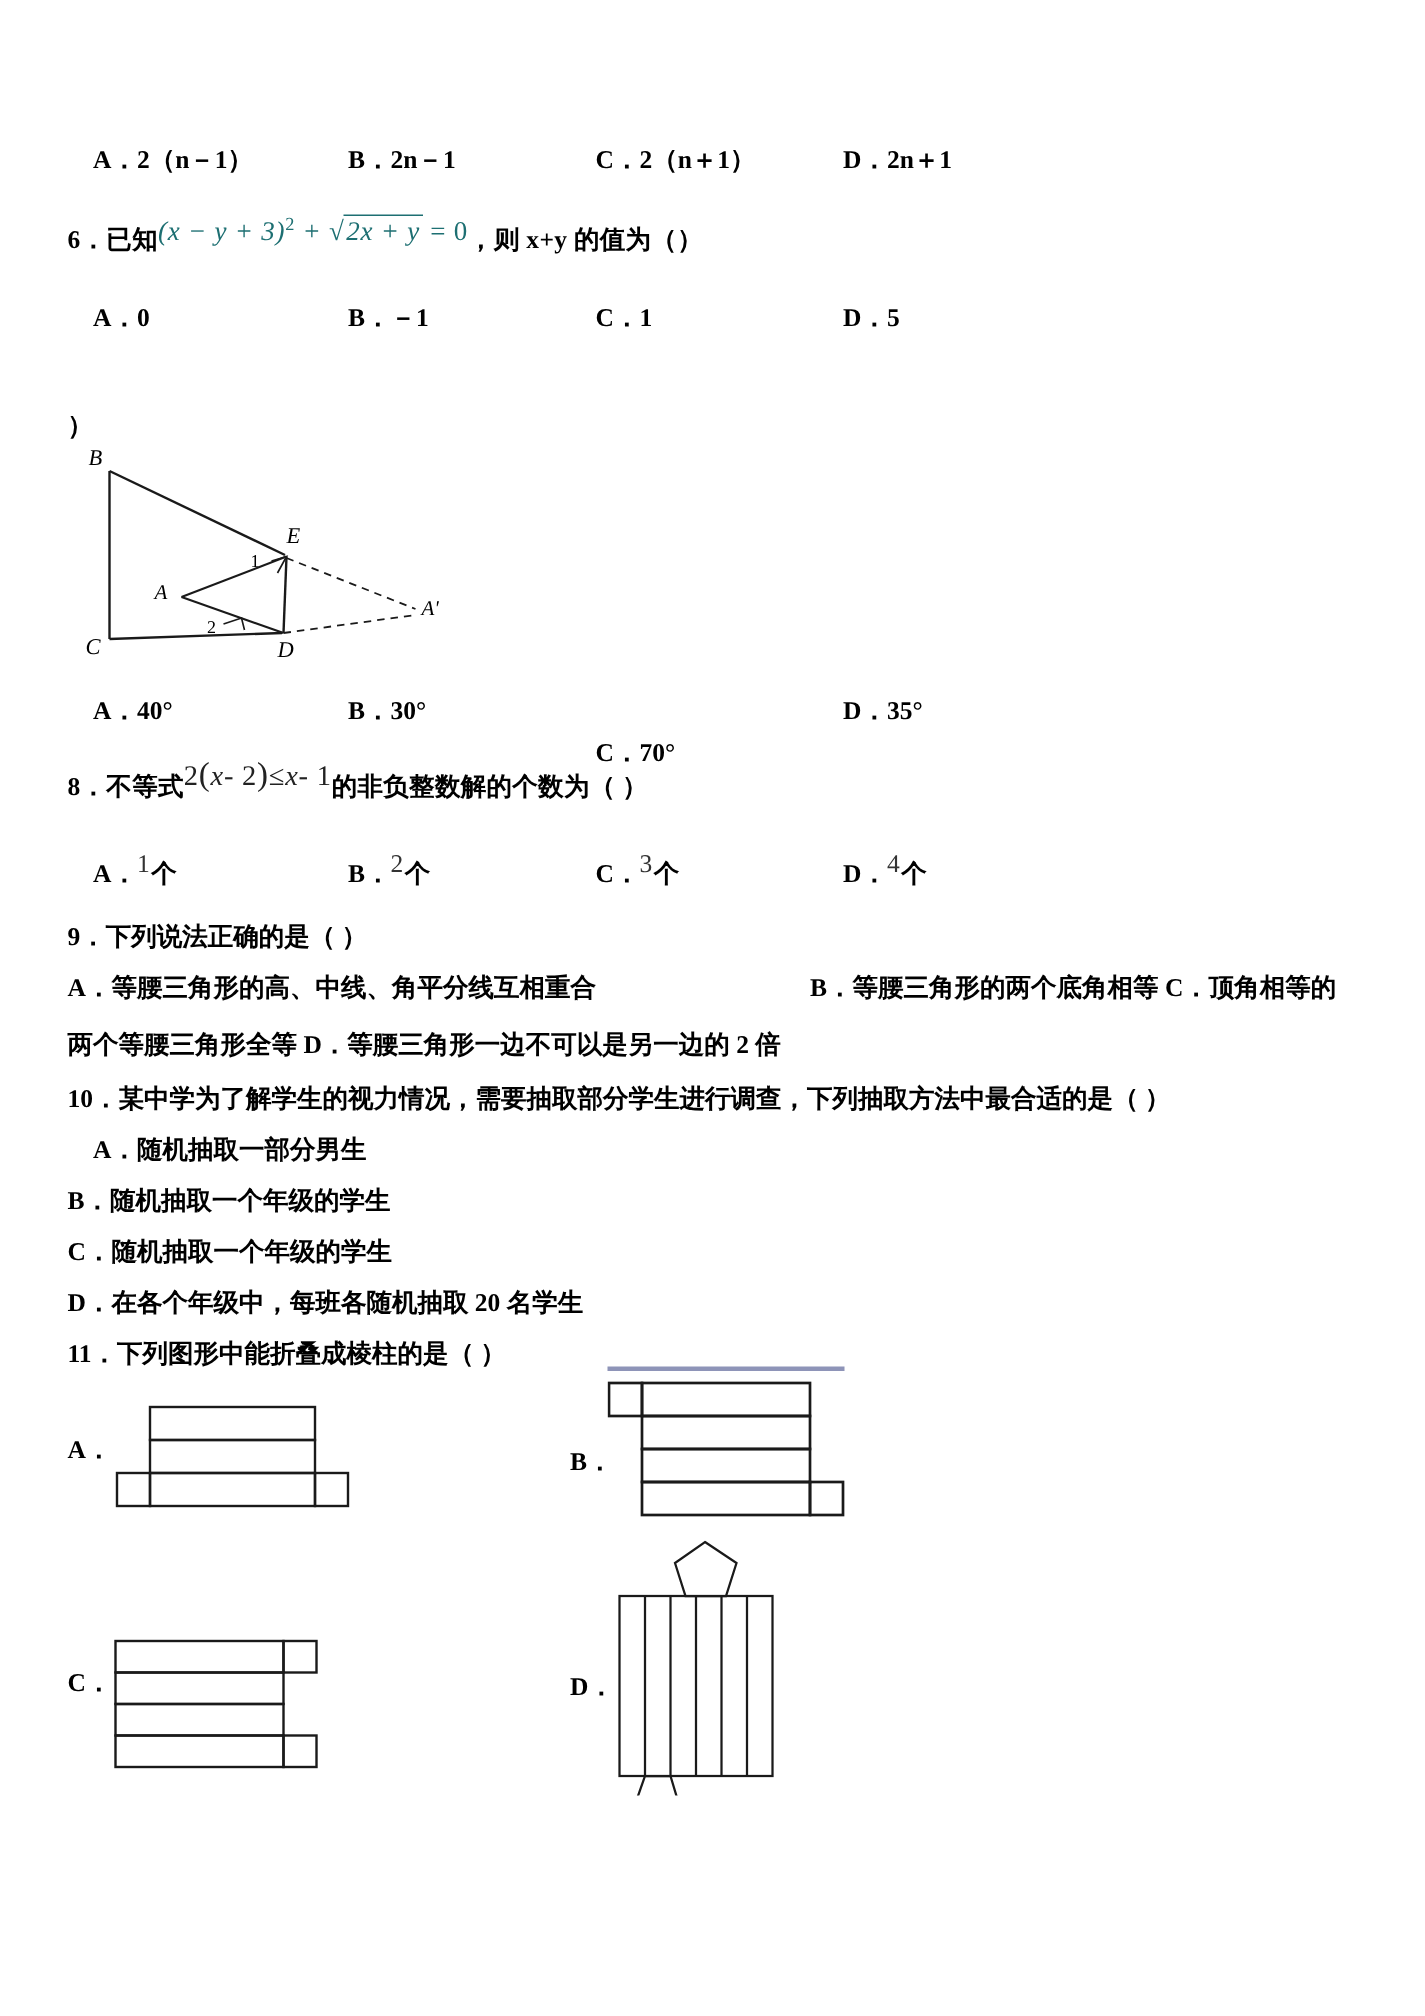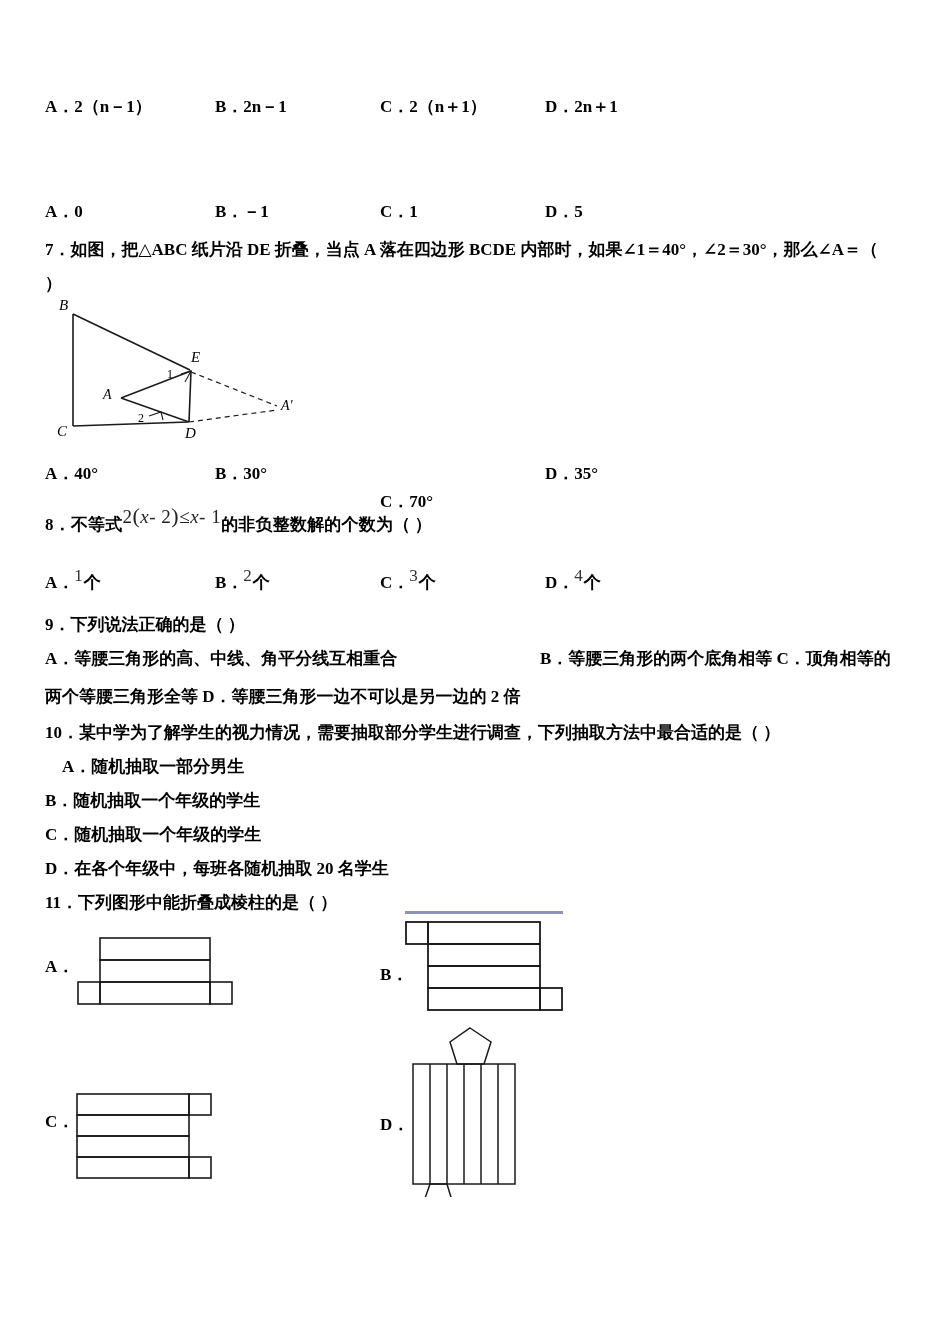--- a/index.html
+++ b/index.html
@@ -24,21 +24,21 @@
   .blk {
     position: absolute;
     font-weight: bold;
     font-size: 17px;
     line-height: 1.0;
     white-space: nowrap;
     letter-spacing: 0.2px;
   }
   .opt-row {
     position: absolute;
-    left: 0;
+    left: 17px;
     width: 883px;
     height: 24px;
   }
   .opt {
     position: absolute;
     font-weight: bold;
     font-size: 17px;
     white-space: nowrap;
   }
   .qtext {
@@ -99,31 +99,31 @@
 
 <div class="page">
 
   <div class="opt-row" style="top:95px;">
     <span class="opt" style="left:45px;">A．2（n－1）</span>
     <span class="opt" style="left:215px;">B．2n－1</span>
     <span class="opt" style="left:380px;">C．2（n＋1）</span>
     <span class="opt" style="left:545px;">D．2n＋1</span>
   </div>
 
+  <div class="blk" style="left:45px; top:148px;">
+    <span>6．</span><span>已知</span><span class="math" style="position:relative; top:-5px;"><span>(x</span> <span>−</span> <span>y</span> <span>+</span> <span>3)</span><span class="sup">2</span> <span>+</span> <span style="font-style:normal;">√</span><span class="radical">2x + y</span> <span style="font-style:normal;">= 0</span></span><span>，则 x+y 的值为（）</span>
+  </div>
 
   <div class="opt-row" style="top:200px;">
     <span class="opt" style="left:45px;">A．0</span>
     <span class="opt" style="left:215px;">B．－1</span>
     <span class="opt" style="left:380px;">C．1</span>
     <span class="opt" style="left:545px;">D．5</span>
   </div>
 
-  <div class="qtext" style="left:45px; top:238px;">
-    <span>7．</span><span>如图，把△ABC 纸片沿 DE 折叠，当点 A 落在四边形 BCDE 内部时，如果∠1＝40°，∠2＝30°，那么∠A＝（</span>
-  </div>
   <div class="qtext" style="left:45px; top:272px;">）</div>
 
   <div class="fig" style="left:45px; top:298px;">
     <svg width="260" height="140" viewBox="0 0 260 140">
 
       <path class="stroke" d="M 28 16 L 28 128" stroke-width="1.6"></path>
       <path class="stroke" d="M 28 16 L 145 72" stroke-width="1.6"></path>
       <path class="stroke" d="M 28 128 L 143 124" stroke-width="1.6"></path>
 
       <path class="stroke" d="M 146 73 L 144 124" stroke-width="1.6"></path>

